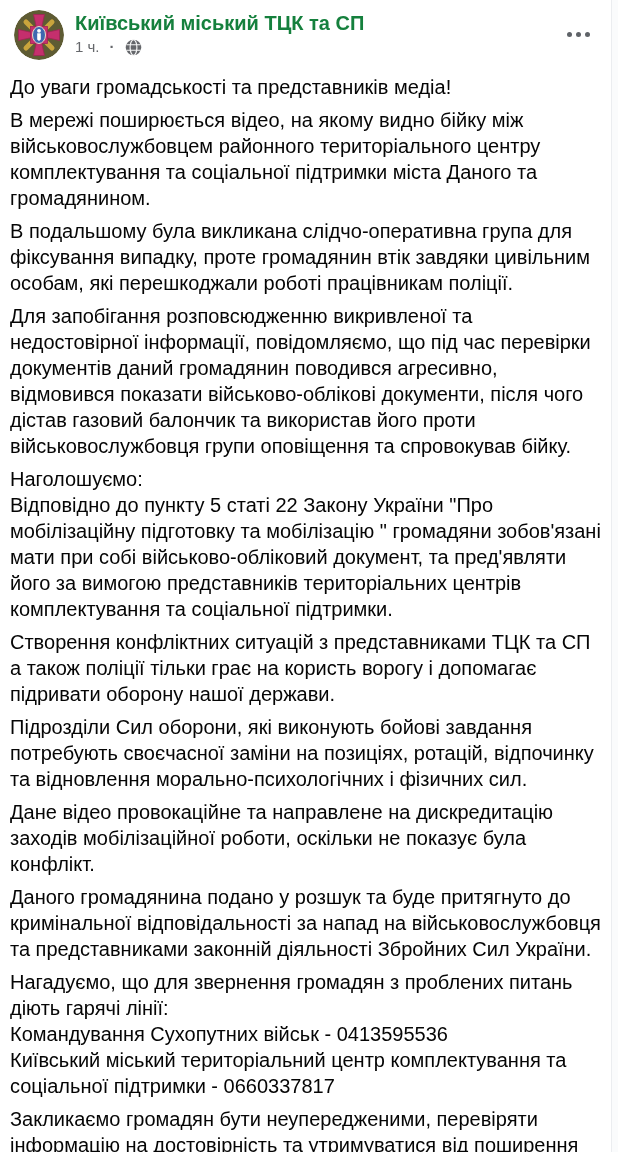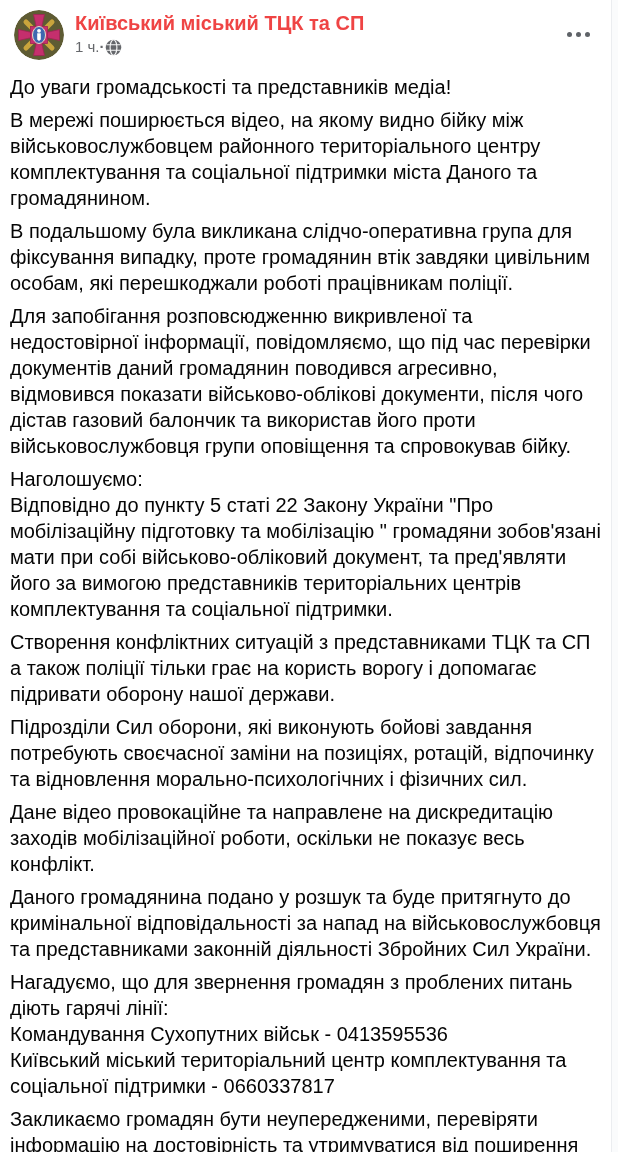--- a/index.html
+++ b/index.html
@@ -34,28 +34,28 @@
     overflow: hidden;
     flex: none;
     cursor: pointer;
   }
   .avatar svg { display: block; }
 
   .header-meta { margin-left: 11px; padding-top: 1px; min-width: 0; }
   .author-name {
     font-size: 20px;
     font-weight: 700;
-    color: #ef4444;
+    color: #15803d;
     line-height: 1.25;
     cursor: pointer;
   }
   .meta-row {
     display: flex;
     align-items: center;
-    gap: 0;
+    gap: 10px;
     margin-top: 2px;
     color: #65676b;
     font-size: 15px;
     line-height: 1.2;
   }
   .meta-row .sep { font-weight: 700; }
   .globe { display: inline-flex; align-items: center; }
 
   .menu-button {
     position: absolute;
@@ -140,21 +140,21 @@
 
   <div class="post-body">
       <p class="post-paragraph">До уваги громадськості та представників медіа!</p>
       <p class="post-paragraph">В мережі поширюється відео, на якому видно бійку між військовослужбовцем районного територіального центру комплектування та соціальної підтримки міста Даного та громадянином.</p>
       <p class="post-paragraph">В подальшому була викликана слідчо-оперативна група для фіксування випадку, проте громадянин втік завдяки цивільним особам, які перешкоджали роботі працівникам поліції.</p>
       <p class="post-paragraph">Для запобігання розповсюдженню викривленої та недостовірної інформації, повідомляємо, що під час перевірки документів даний громадянин поводився агресивно, відмовився показати військово-облікові документи, після чого дістав газовий балончик та використав його проти військовослужбовця групи оповіщення та спровокував бійку.</p>
       <p class="post-paragraph">Наголошуємо:
 Відповідно до пункту 5 статі 22 Закону України "Про мобілізаційну підготовку та мобілізацію " громадяни зобов'язані мати при собі військово-обліковий документ, та пред'являти його за вимогою представників територіальних центрів комплектування та соціальної підтримки.</p>
       <p class="post-paragraph">Створення конфліктних ситуацій з представниками ТЦК та СП а також поліції тільки грає на користь ворогу і допомагає підривати оборону нашої держави.</p>
       <p class="post-paragraph">Підрозділи Сил оборони, які виконують бойові завдання потребують своєчасної заміни на позиціях, ротацій, відпочинку та відновлення морально-психологічних і фізичних сил.</p>
-      <p class="post-paragraph">Дане відео провокаційне та направлене на дискредитацію заходів мобілізаційної роботи, оскільки не показує весь конфлікт.</p>
+      <p class="post-paragraph">Дане відео провокаційне та направлене на дискредитацію заходів мобілізаційної роботи, оскільки не показує була конфлікт.</p>
       <p class="post-paragraph">Даного громадянина подано у розшук та буде притягнуто до кримінальної відповідальності за напад на військовослужбовця та представниками законній діяльності Збройних Сил України.</p>
       <p class="post-paragraph">Нагадуємо, що для звернення громадян з проблених питань діють гарячі лінії:
 Командування Сухопутних військ - 0413595536
 Київський міський територіальний центр комплектування та соціальної підтримки - 0660337817</p>
       <p class="post-paragraph">Закликаємо громадян бути неупередженими, перевіряти інформацію на достовірність та утримуватися від поширення неперевірених, спотворених і маніпулятивних повідомлень.</p>
     </div>
 
 </div>
 
 <div class="edge-strip"></div>

